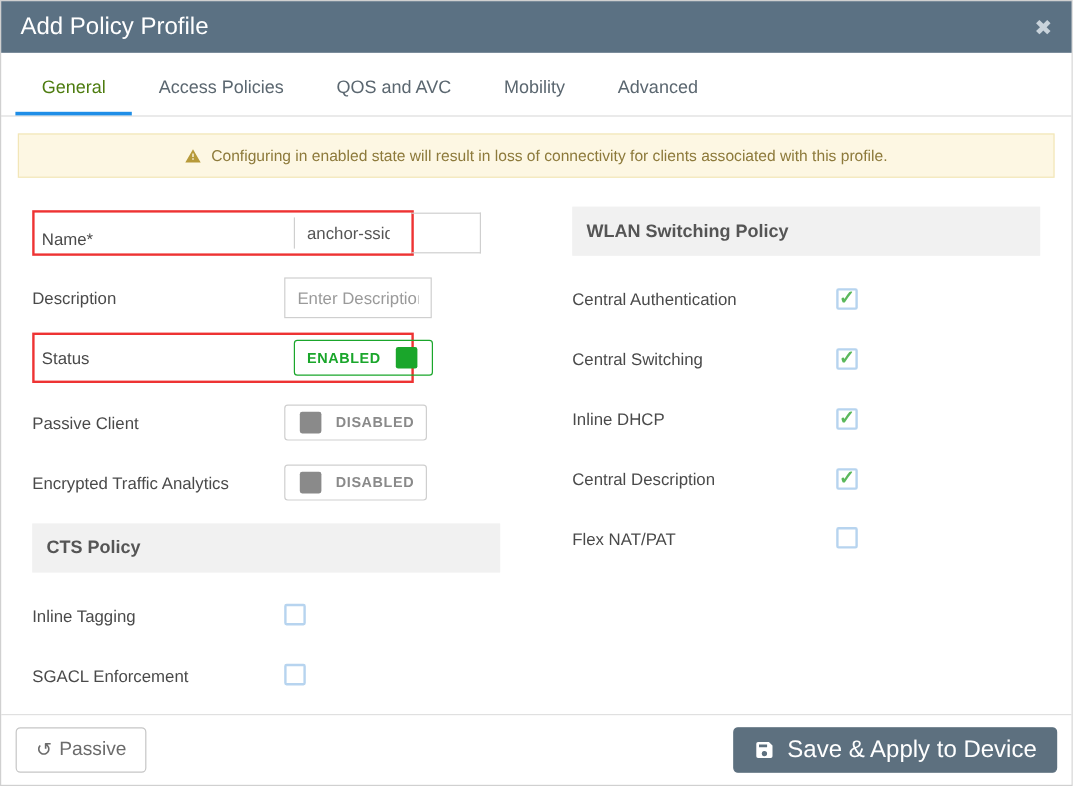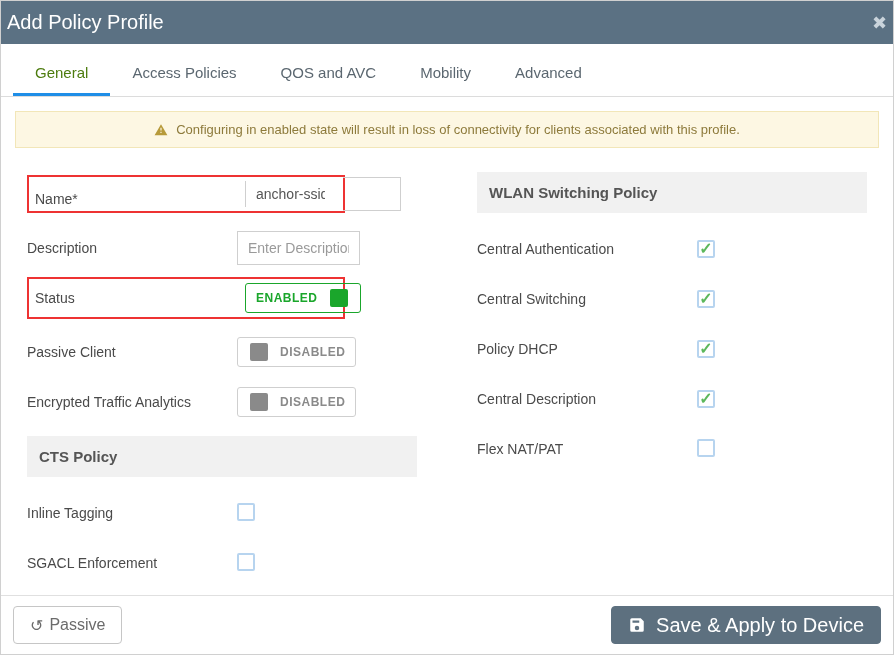--- a/index.html
+++ b/index.html
@@ -1,18 +1,18 @@
 <!DOCTYPE html>
 <html><head>
 <meta charset="utf-8">
 <style>
   * { box-sizing: border-box; }
   html, body { margin: 0; padding: 0; font-family: Arial, Helvetica, sans-serif; font-size: 14px; color: #444; background: #fff; }
   .window { width: 894px; height: 655px; border: 1px solid #d0d0d0; display: flex; flex-direction: column; margin: 0 auto; }
-  .titlebar { background: #5b7183; color: #fff; font-size: 20px; padding: 10px 6px; display: flex; justify-content: space-between; align-items: center; }
+  .titlebar { background: #5b7183; color: #fff; font-size: 20px; padding: 10px 16px; display: flex; justify-content: space-between; align-items: center; }
   .titlebar .close-icon { color: #c9d3db; cursor: pointer; font-size: 18px; }
   .tabs { display: flex; border-bottom: 1px solid #dcdcdc; padding: 0 12px; margin-top: 10px; }
   .tab { padding: 10px 22px 12px; color: #5b6770; cursor: pointer; border-bottom: 3px solid transparent; font-size: 15px; }
   .tab.active { color: #4d7c0f; border-bottom: 3px solid #1f8ee7; }
   .alert { margin: 14px; background: #fdf7e3; border: 1px solid #f2e6b8; color: #8d7a3b; padding: 10px 14px; font-size: 13px; display: flex; align-items: flex-end; justify-content: center; }
   .alert .warn-icon { display: inline-flex; margin-right: 8px; }
   .content-wrap { flex: 1; overflow: auto; }
   .content { display: flex; padding: 10px 26px 30px; gap: 60px; }
   .col { flex: 1; }
   .row { display: flex; align-items: center; min-height: 44px; margin-bottom: 6px; }
@@ -147,21 +147,21 @@
           <div class="label">Central Authentication</div>
           <div class="field"><span class="checkbox checked"></span></div>
         </div>
 
         <div class="row">
           <div class="label">Central Switching</div>
           <div class="field"><span class="checkbox checked"></span></div>
         </div>
 
         <div class="row">
-          <div class="label">Policy DHCP</div>
+          <div class="label">Inline DHCP</div>
           <div class="field"><span class="checkbox checked"></span></div>
         </div>
 
         <div class="row">
           <div class="label">Central Description</div>
           <div class="field"><span class="checkbox checked"></span></div>
         </div>
 
         <div class="row">
           <div class="label">Flex NAT/PAT</div>

